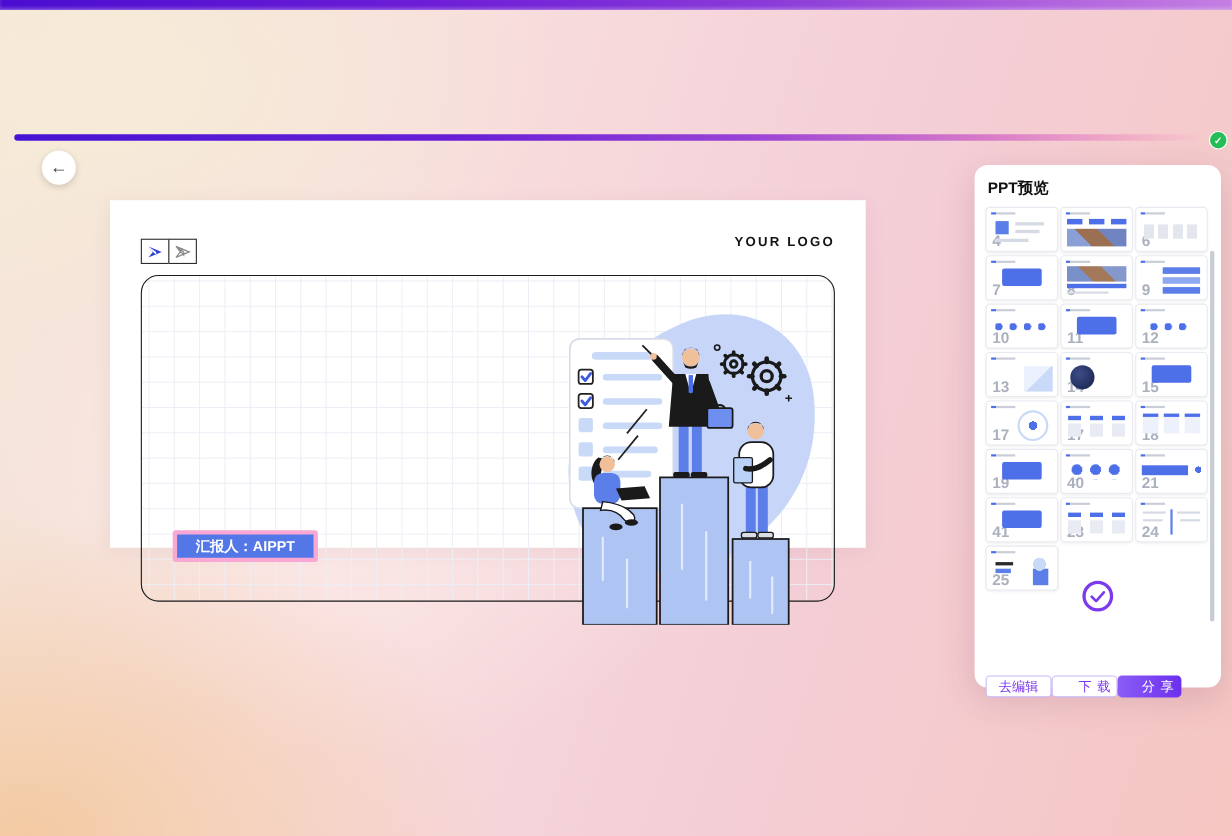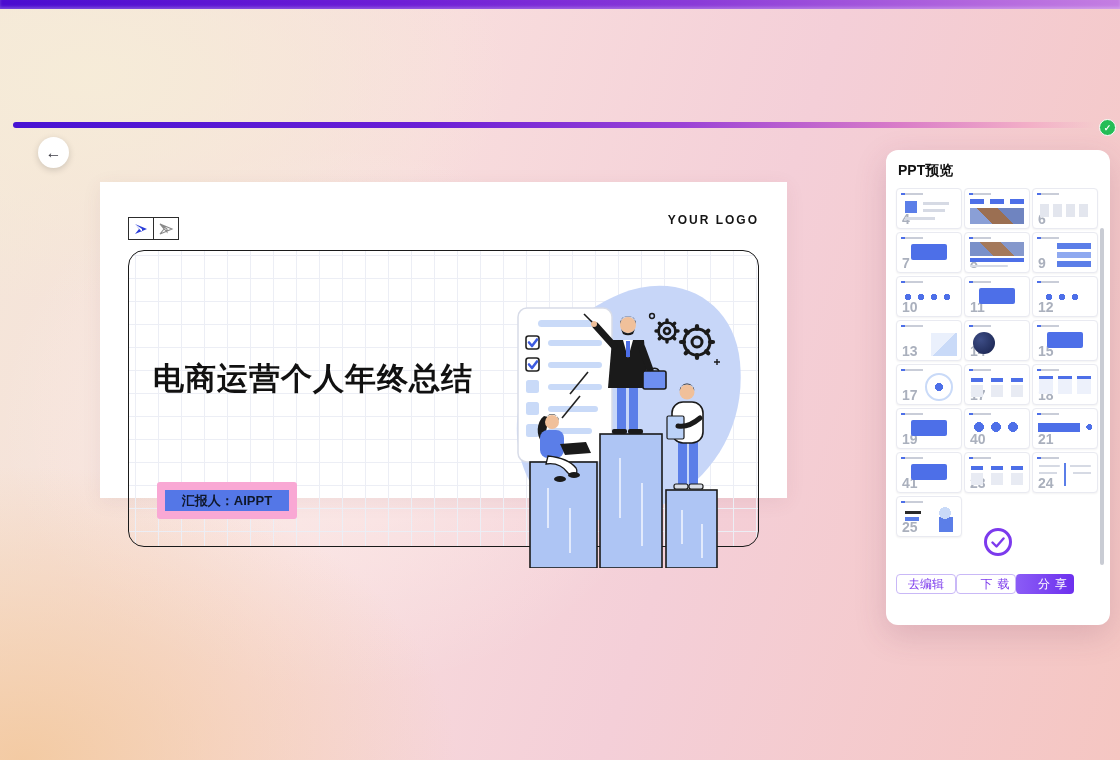--- a/index.html
+++ b/index.html
@@ -33,22 +33,22 @@
     box-shadow:0 4px 18px rgba(120,60,80,.08);}
   .logo-text{position:absolute;right:28px;top:31px;font-size:12px;font-weight:700;letter-spacing:2px;color:#141414;}
   .plane-boxes{position:absolute;left:28px;top:35px;display:flex;}
   .plane-box{width:24px;height:21px;border:1.5px solid #2c2c2c;display:flex;align-items:center;justify-content:center;background:#fff;}
   .plane-box + .plane-box{margin-left:-1.5px;}
   .frame{position:absolute;left:28px;top:68px;width:629px;height:295px;border:1.6px solid #1a1a1a;border-radius:16px;
     background-image:linear-gradient(#eceef5 1px,transparent 1px),linear-gradient(90deg,#eceef5 1px,transparent 1px);
     background-size:23px 23px;background-position:6px 4px;}
   .slide-title{position:absolute;left:53px;top:176px;font-size:31px;font-weight:700;color:#111;letter-spacing:1px;}
   .presenter-badge{position:absolute;left:57px;top:300px;width:124px;height:21px;background:#5477e7;
-    border:8px solid #f9a8d4;border-radius:3px;display:flex;align-items:center;justify-content:center;
-    color:#0f172a;font-size:13px;font-weight:700;}
+    border:4px solid #f9a8d4;border-radius:3px;display:flex;align-items:center;justify-content:center;
+    color:#ffffff;font-size:13px;font-weight:700;}
   .illustration{position:absolute;left:400px;top:96px;width:250px;height:290px;}
 
   
   .panel{position:absolute;left:886px;top:150px;width:224px;height:475px;background:#fff;border-radius:12px;
     box-shadow:0 10px 32px rgba(110,50,90,.18);}
   .panel-title{position:absolute;left:12px;top:12px;font-size:14px;font-weight:700;color:#111;}
   .thumb-grid{position:absolute;left:10px;top:38px;display:grid;grid-template-columns:repeat(3,64px);gap:3px 4px;}
   .thumb{position:relative;width:64px;height:39px;background:#fff;border:1px solid #e9eaf1;border-radius:4px;
     box-shadow:0 1px 2px rgba(0,0,0,.05);cursor:pointer;overflow:hidden;}
   .thumb::before{content:"";position:absolute;left:4px;top:4px;width:22px;height:2px;
@@ -104,21 +104,21 @@
     radial-gradient(circle 6px at 44px 8px,#c9daf8 97%,transparent),
     linear-gradient(#5b7ee8,#5b7ee8),linear-gradient(#2a2a2a,#2a2a2a),linear-gradient(#5b7ee8,#5b7ee8);
     background-size:100% 100%,14px 16px,16px 3px,14px 4px;background-position:0 0,38px 12px,4px 6px,4px 12px;}
 
   .scrollbar{position:absolute;left:214px;top:78px;width:4px;height:337px;border-radius:2px;background:#c9ccd4;}
 
   .done-icon{position:absolute;left:50%;top:378px;margin-left:-14px;width:28px;height:28px;border-radius:50%;
     border:3px solid #7c3aed;box-sizing:border-box;display:flex;align-items:center;justify-content:center;}
   .done-icon svg{display:block;}
   .done-text{position:absolute;left:0;right:0;top:412px;text-align:center;font-size:13px;font-weight:700;color:#111;}
-  .btn-row{position:absolute;left:10px;top:424px;width:178px;display:flex;justify-content:flex-start;}
+  .btn-row{position:absolute;left:10px;top:464px;width:178px;display:flex;justify-content:flex-start;}
   .btn{height:20px;border-radius:4px;font-size:12px;display:flex;align-items:center;justify-content:center;cursor:pointer;box-sizing:border-box;}
   .btn-outline{width:60px;background:#fff;border:1px solid #c9b8f7;color:#7c3aed;}
   .btn-fill{width:58px;background:linear-gradient(90deg,#8b5cf6,#6d30ee);color:#fff;letter-spacing:5px;padding-left:20px;border:none;}
   .btn-dl{letter-spacing:5px;padding-left:23px;}
 </style>
 </head>
 <body>
 
 <div id="stage">
 
@@ -140,21 +140,20 @@
       </div>
       <div class="plane-box">
         <svg width="16" height="12" viewBox="0 0 16 12">
             <path d="M1,6 L13,1 L9,6 L13,11 Z M13,1 L6,6 L6,9 Z" fill="none" stroke="#8a8a8a" stroke-width="1.1" transform="scale(-1,1) translate(-15,0)"></path>
           </svg>
       </div>
     </div>
 
     <div class="frame"></div>
 
-    <div class="slide-title">电商运营个人年终总结</div>
     <div class="presenter-badge">汇报人：AIPPT</div>
 
     <svg class="illustration" viewBox="0 0 250 290" width="250" height="290">
       <path d="M120,16 C178,-8 234,22 240,84 C246,148 214,198 164,226 C112,254 48,246 26,196 C6,150 20,94 54,62 C78,40 92,28 120,16 Z" fill="#c7d6f8"></path>
 
       <g stroke="#1a1a1a" fill="none">
         <circle cx="152" cy="38" r="2.4" stroke-width="1.5"></circle>
         <g stroke-width="2.6">
           <circle cx="167" cy="53" r="8.5"></circle>
           <circle cx="167" cy="53" r="3"></circle>

